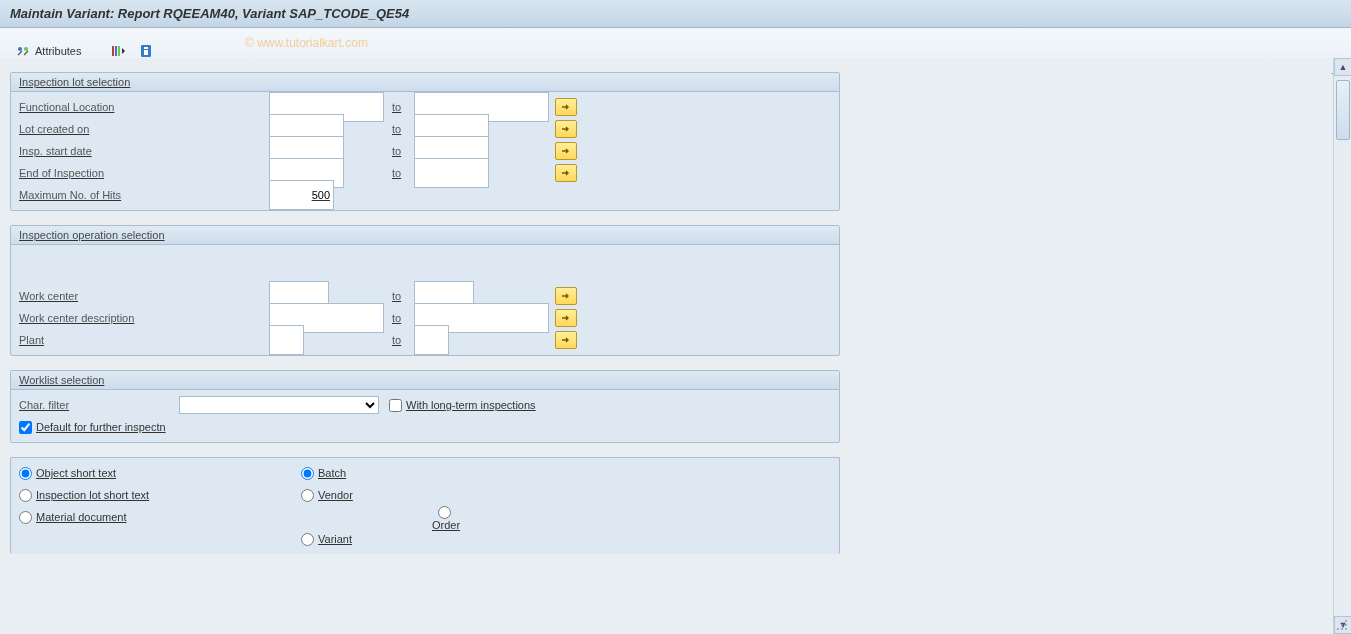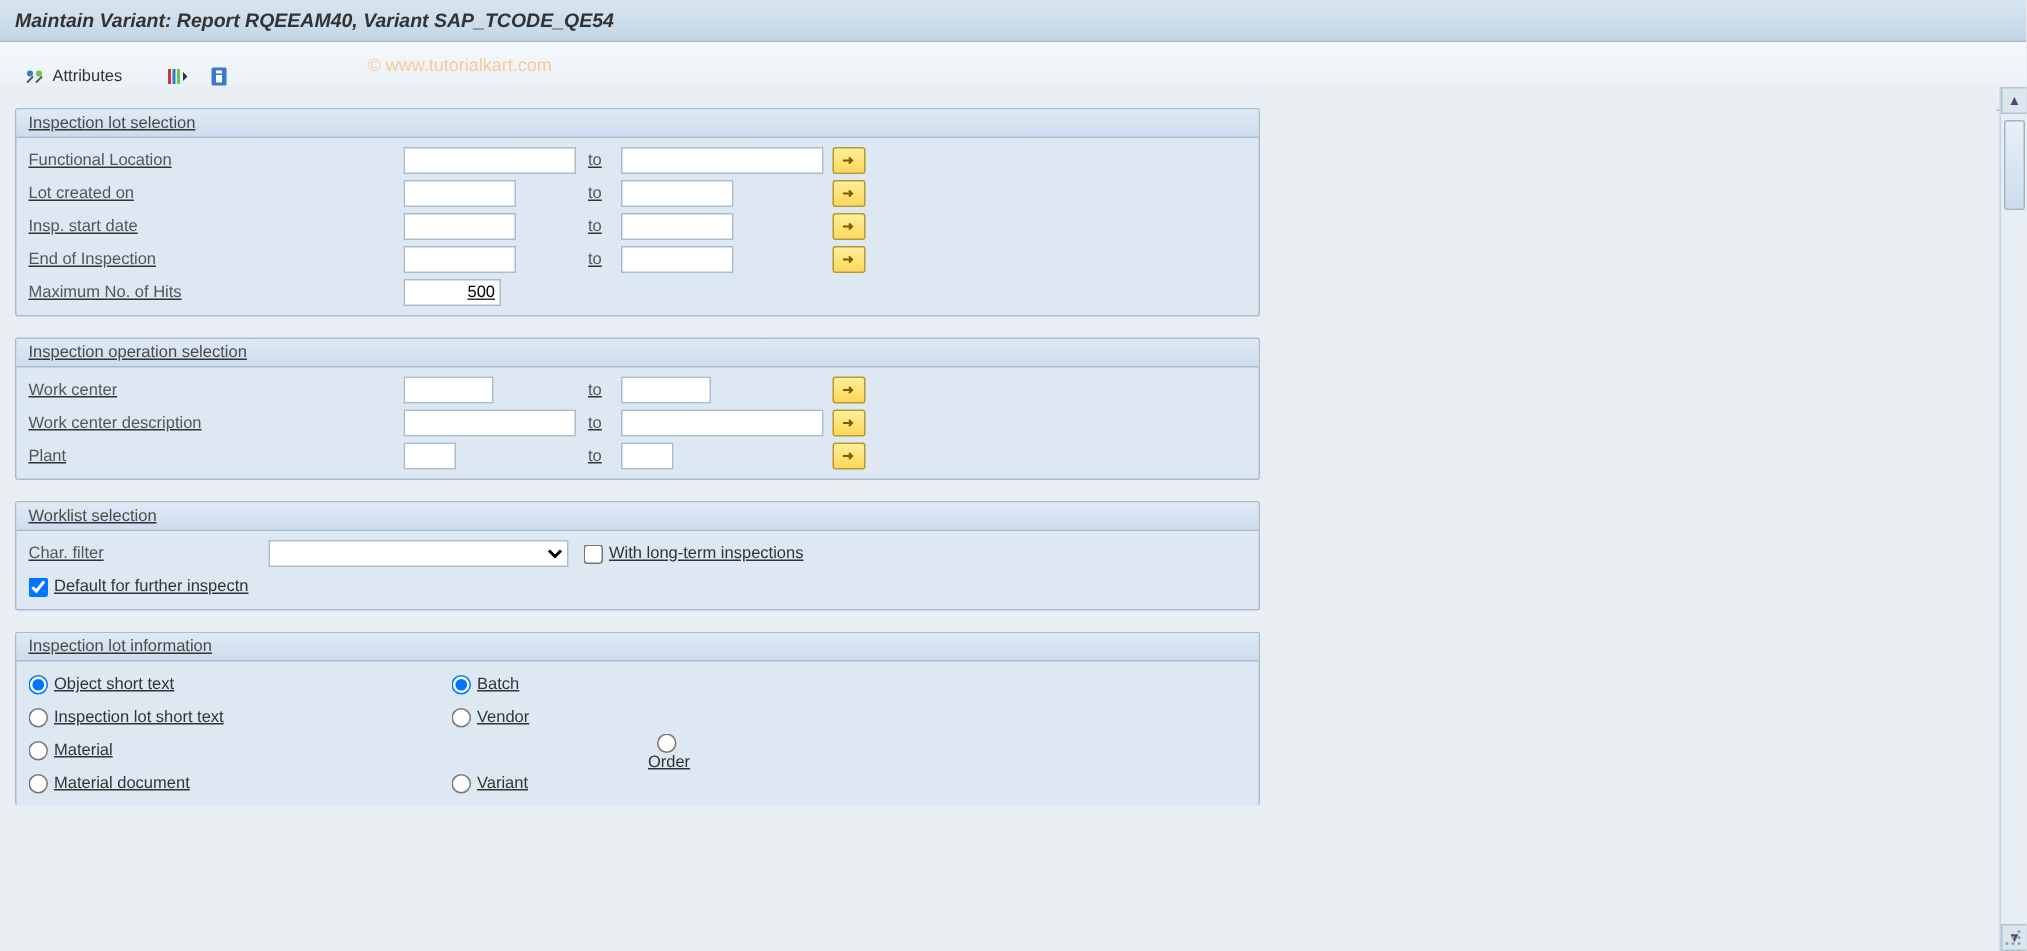--- a/index.html
+++ b/index.html
@@ -100,21 +100,21 @@
     height: 22px;
     padding: 0 8px;
   }
   .lbl {
     width: 250px;
     color: #555;
   }
   .inp {
     background: #fff;
     border: 1px solid #a9bdce;
-    height: 18px;
+    height: 30px;
     font-size: 11px;
     padding: 0 3px;
   }
   .to-lbl { width: 30px; text-align:left; color:#555; padding-left:8px; }
   .more-btn {
     width: 22px; height: 18px;
     background: linear-gradient(#ffef9a,#ffd75a);
     border: 1px solid #b89a2a;
     border-radius:2px;
     display:flex; align-items:center; justify-content:center;
@@ -240,21 +240,21 @@
       </div>
       <div class="form-row">
         <span class="lbl">Maximum No. of Hits</span>
         <input class="inp" style="width: 65px; text-align: right;" value="500">
       </div>
     </div>
   </div>
 
   <div class="group">
     <div class="group-header">Inspection operation selection</div>
-    <div style="padding:4px 0;">
+    <div style="padding:4px 0;margin-top:36px;">
       <div class="form-row">
         <span class="lbl">Work center</span>
         <input class="inp" style="width: 60px;">
         <span style="width:55px"></span>
         <span class="to-lbl">to</span>
         <input class="inp" style="width: 60px;">
         <span style="width:75px"></span>
         <div class="more-btn">
             <svg viewBox="0 0 10 10">
               <path d="M1 5 L7 5 M5 3 L7 5 L5 7" stroke="#7a5a00" stroke-width="1.4" fill="none"></path>
@@ -300,34 +300,29 @@
       </div>
       <div class="form-row">
         <input type="checkbox" checked="" style="">
         <span>Default for further inspectn</span>
       </div>
     </div>
   </div>
 
 
   <div class="group" style="border-bottom:none;">
-    <div class="group-header">Inspection lot information</div>
     <div style="padding:4px 0; display:flex;">
       <div style="width:290px; padding-left:8px;">
         <div class="form-row" style="padding:0;">
           <input type="radio" name="c1" checked="" style="">
           <span>Object short text</span>
         </div>
         <div class="form-row" style="padding:0;">
           <input type="radio" name="c1" style="">
           <span>Inspection lot short text</span>
-        </div>
-        <div class="form-row" style="padding:0;">
-          <input type="radio" name="c1" style="">
-          <span>Material</span>
         </div>
         <div class="form-row" style="padding:0;">
           <input type="radio" name="c1" style="">
           <span>Material document</span>
         </div>
       </div>
       <div style="width:290px;">
         <div class="form-row" style="padding:0;">
           <input type="radio" name="c2" checked="" style="">
           <span>Batch</span>

